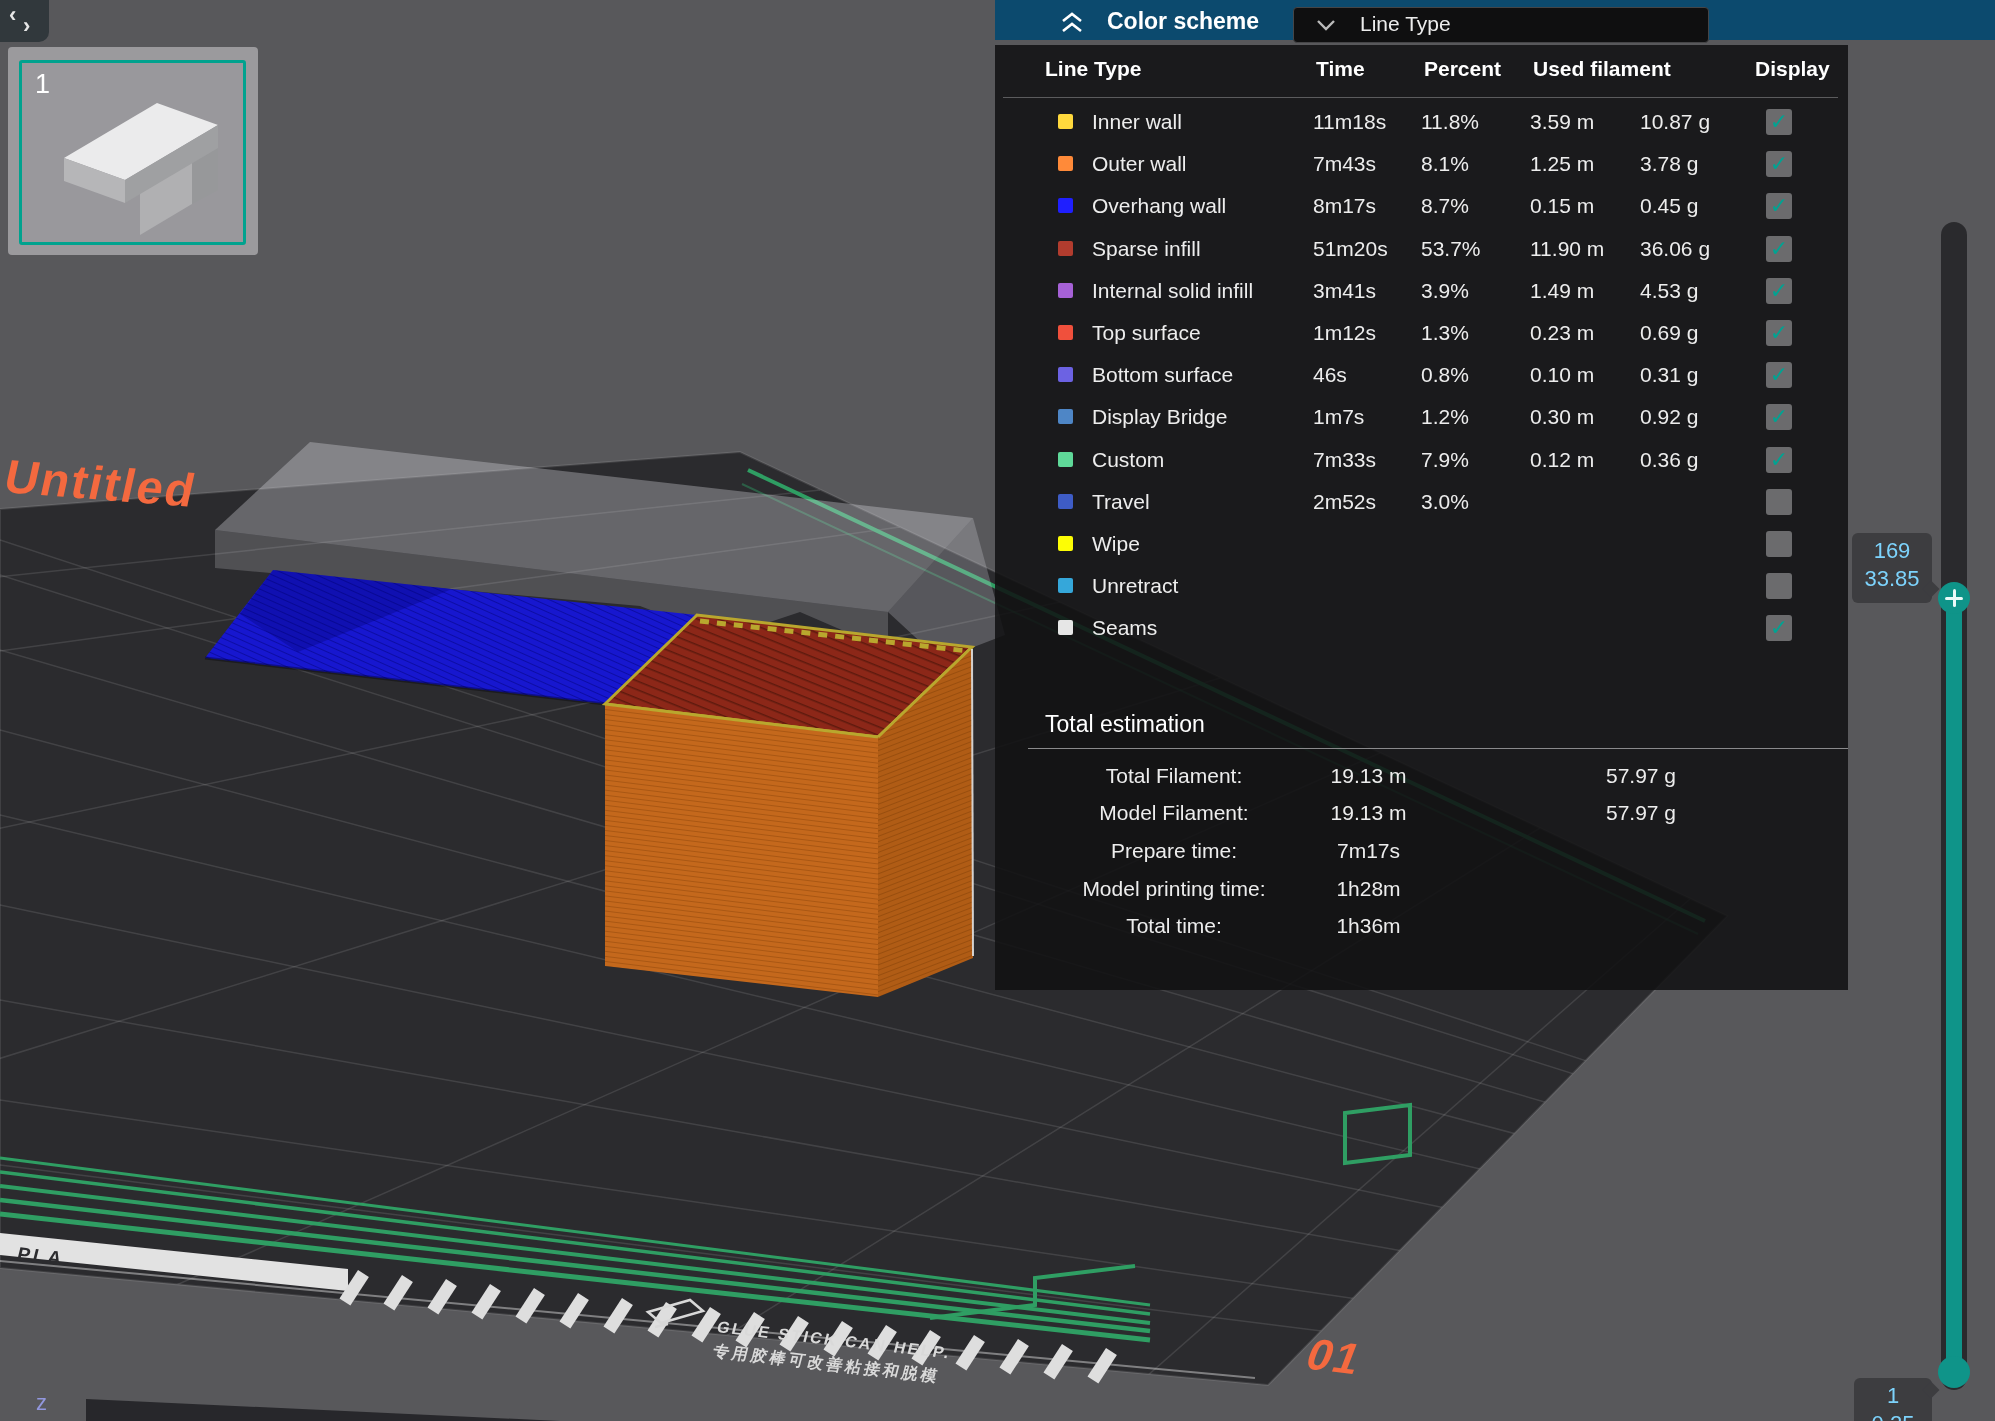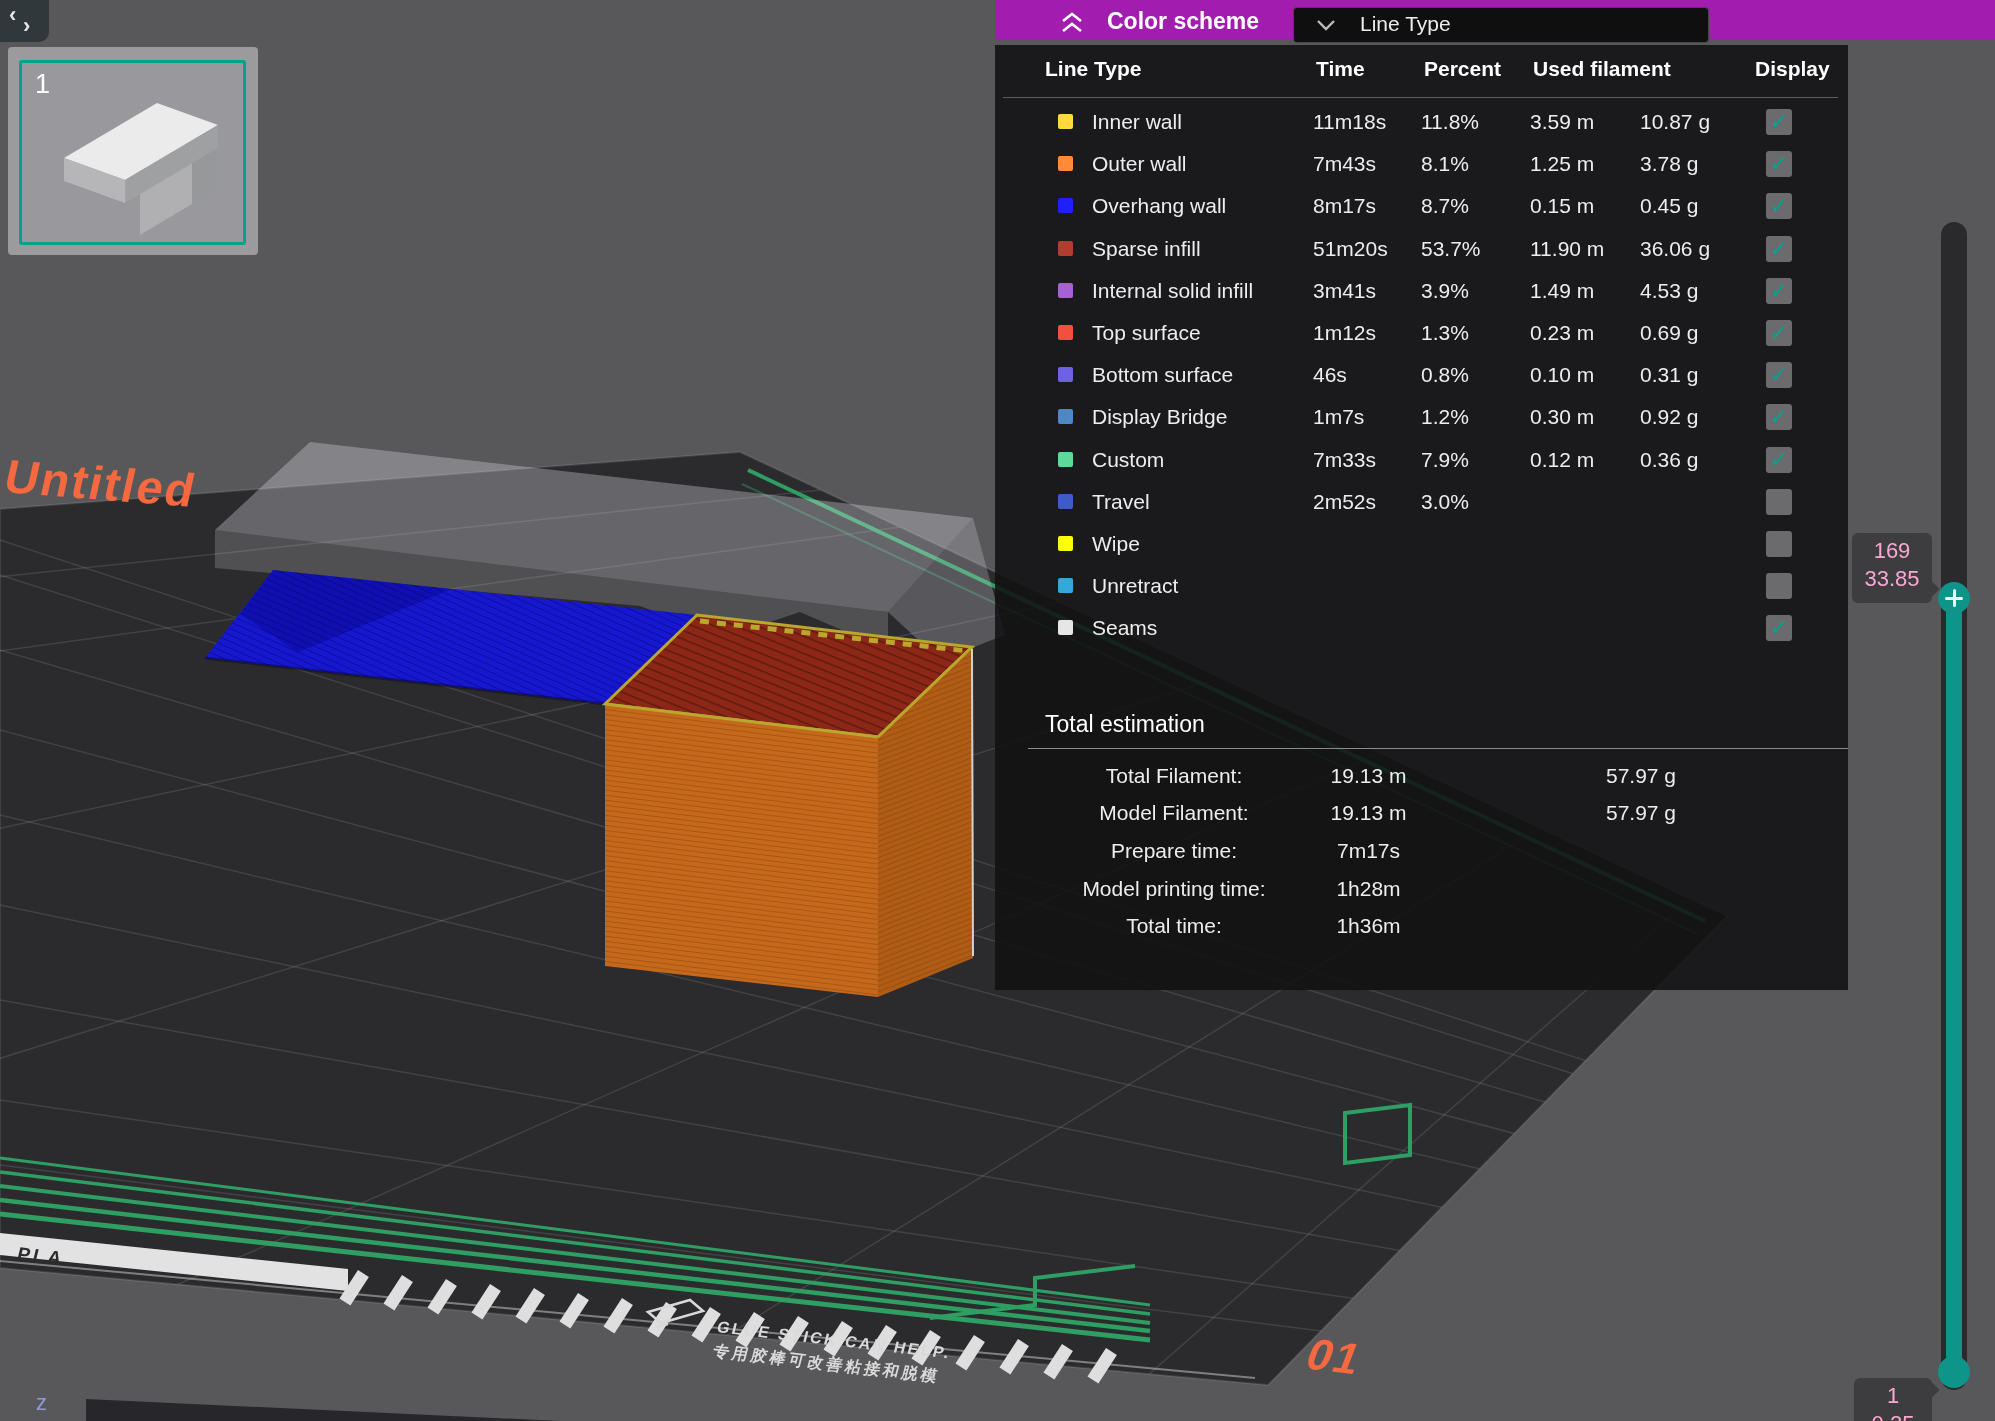--- a/index.html
+++ b/index.html
@@ -24,21 +24,21 @@
     background:#9b9a9d;border-radius:4px;
   }
   .thumb-inner{
     position:absolute;left:11px;top:13px;width:221px;height:179px;
     border:3px solid #00a28e;border-radius:3px;background:#99989c;
   }
   .thumb-label{position:absolute;left:13px;top:6px;color:#fff;font-size:27px;}
   
   .panel-header{
     position:absolute;left:995px;top:0;width:1000px;height:40px;
-    background:#a21caf;color:#fff;
+    background:#0c4a6e;color:#fff;
   }
   .panel-header .dbl-chevron{position:absolute;left:63px;top:10px;cursor:pointer;}
   .panel-header .title{position:absolute;left:112px;top:8px;font-size:23px;font-weight:bold;}
   .dropdown{
     position:absolute;left:298px;top:7px;width:414px;height:34px;
     background:#0f0f10;border:1px solid #454547;border-radius:4px;cursor:pointer;
   }
   .dropdown .dd-chevron{position:absolute;left:20px;top:9px;}
   .dropdown .dd-value{position:absolute;left:66px;top:4px;font-size:21px;color:#ececec;}
   .panel-body{
@@ -77,21 +77,21 @@
     position:absolute;left:1941px;top:222px;width:26px;height:1168px;
     background:#2a2a2d;border-radius:13px;cursor:pointer;
   }
   .slider-fill{position:absolute;left:1946px;top:598px;width:16px;height:774px;background:#0f9489;}
   .slider-handle{position:absolute;width:32px;height:32px;border-radius:50%;background:#0f9489;cursor:grab;}
   .slider-handle.top{left:1938px;top:582px;}
   .slider-handle.top::before{content:"";position:absolute;left:7px;top:14.5px;width:18px;height:3px;background:#eafaf8;border-radius:2px;}
   .slider-handle.top::after{content:"";position:absolute;left:14.5px;top:7px;width:3px;height:18px;background:#eafaf8;border-radius:2px;}
   .slider-handle.bottom{left:1938px;top:1356px;}
   .slider-tip{
-    position:absolute;background:#3d3d40;border-radius:6px;color:#f9a8d4;
+    position:absolute;background:#3d3d40;border-radius:6px;color:#7dd3fc;
     text-align:center;line-height:1.25;font-size:22px;padding-top:4px;box-sizing:border-box;
   }
   .slider-tip.top{left:1852px;top:533px;width:80px;height:70px;}
   .slider-tip.top::after{
     content:"";position:absolute;right:-5px;bottom:8px;width:12px;height:12px;
     background:#3d3d40;transform:rotate(45deg);
   }
   .slider-tip.bottom{left:1854px;top:1378px;width:78px;height:70px;}
   .slider-tip.bottom::after{
     content:"";position:absolute;right:-5px;top:6px;width:12px;height:12px;

